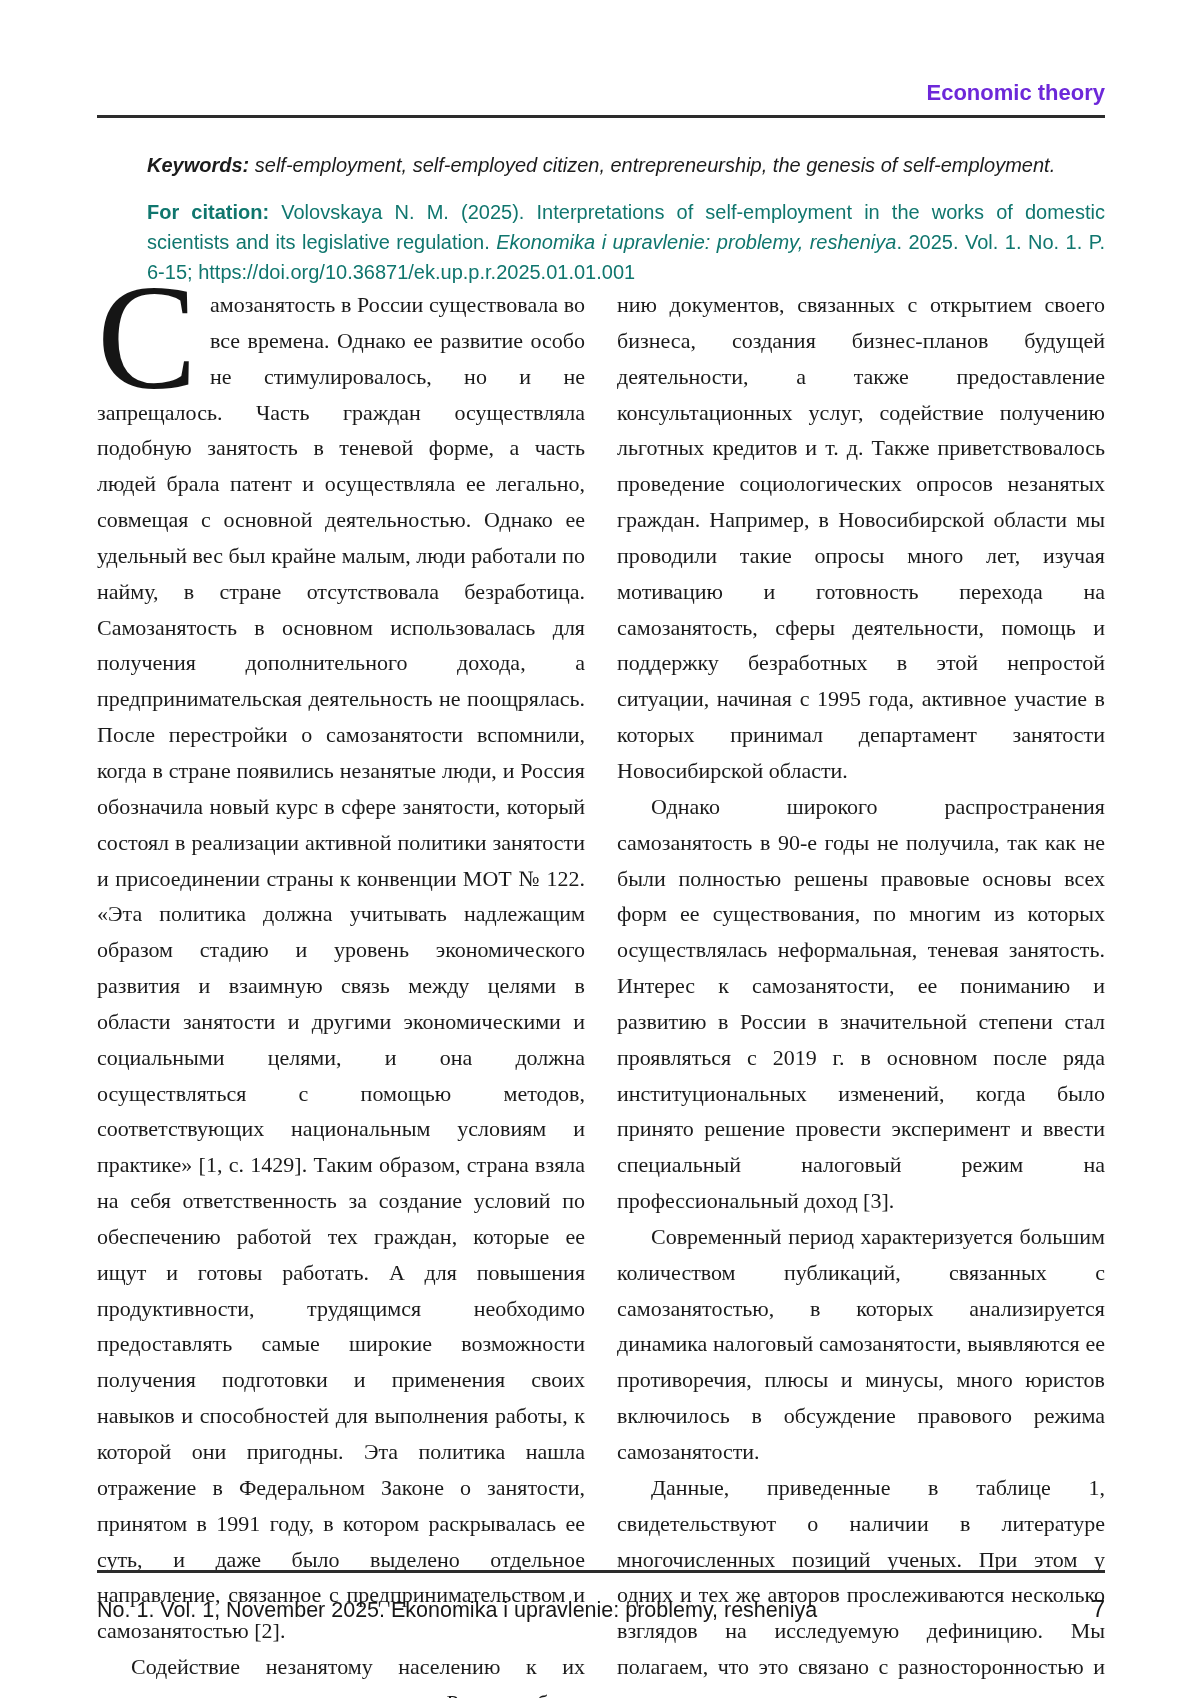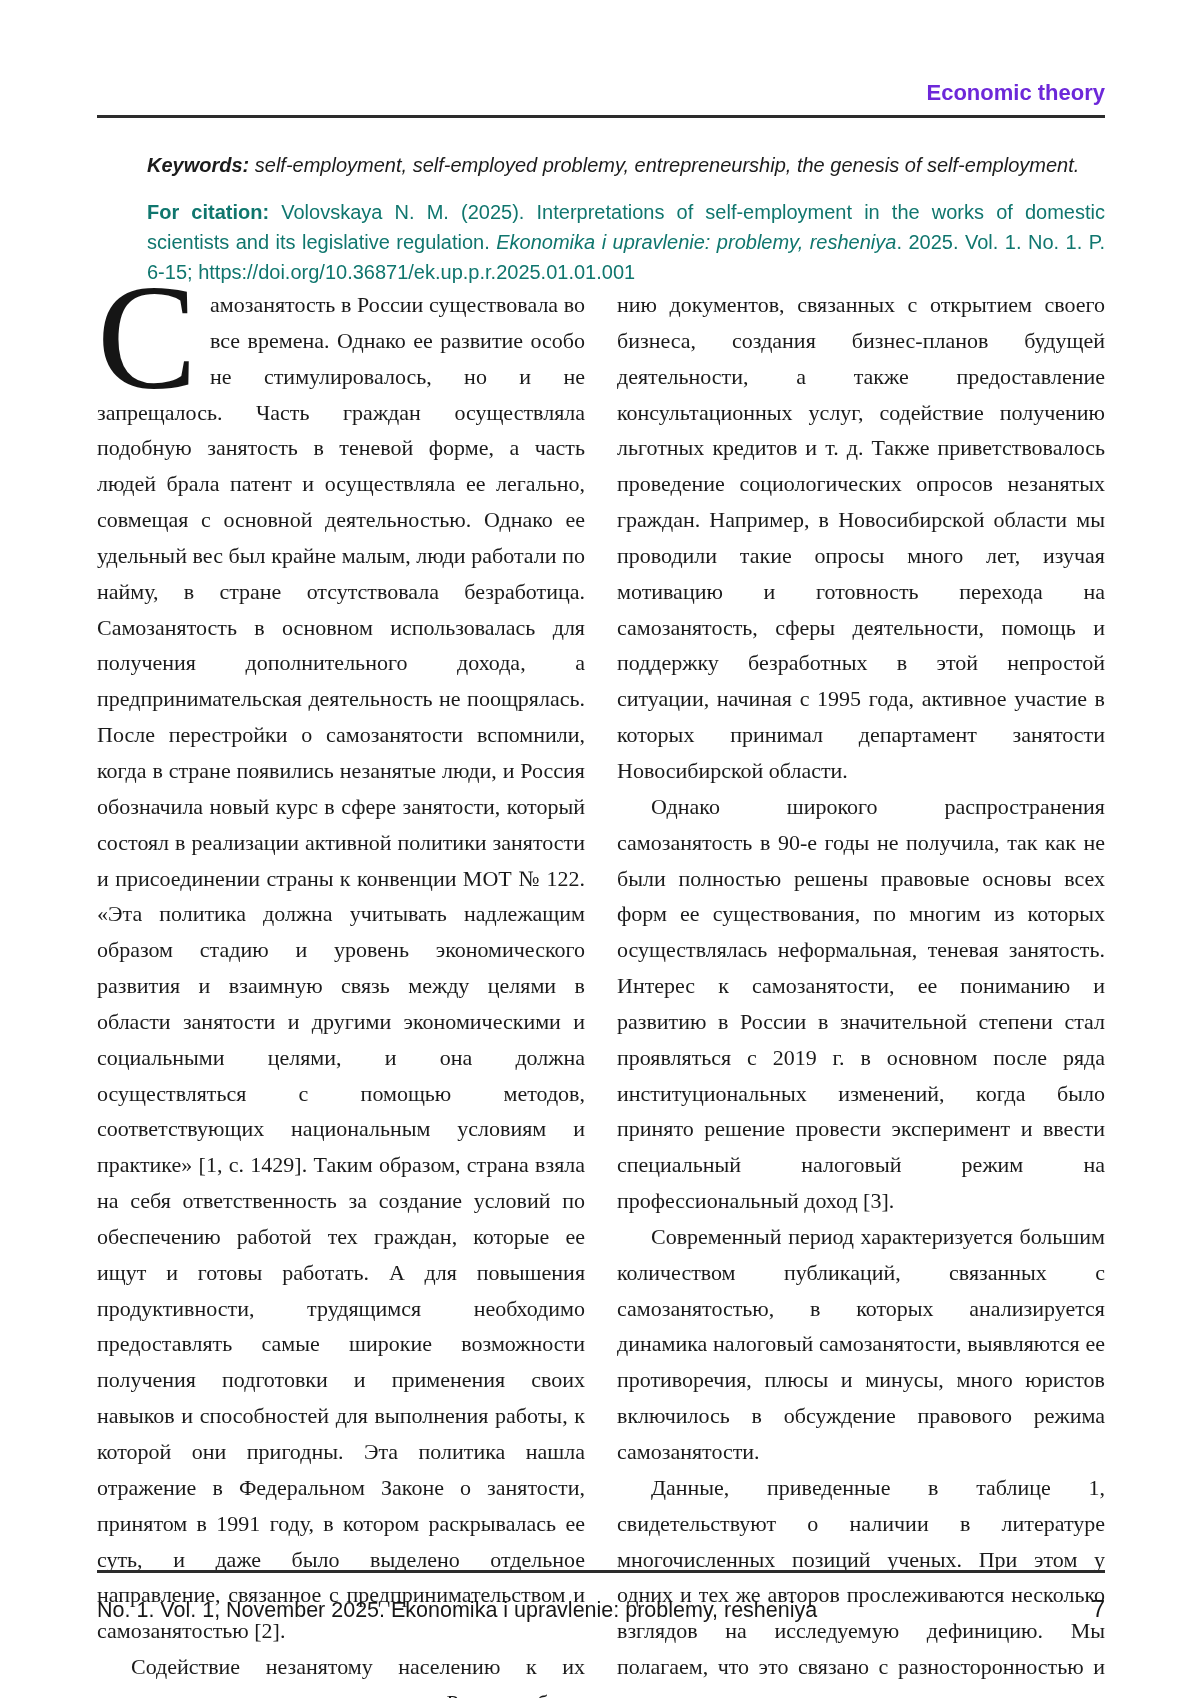--- a/index.html
+++ b/index.html
@@ -73,21 +73,21 @@
   .footer .pageno{font-size:23px;}
 </style>
 </head>
 <body>
 
 <div class="page">
 
   <div class="running-head">Economic theory</div>
   <div class="head-rule"></div>
 
-  <p class="kw-block"><span class="lbl">Keywords:</span><span> self-employment, self-employed problemy, entrepreneurship, the genesis of self-employment.</span></p>
+  <p class="kw-block"><span class="lbl">Keywords:</span><span> self-employment, self-employed citizen, entrepreneurship, the genesis of self-employment.</span></p>
 
   <p class="cit-block"><span class="b">For citation:</span><span> Volovskaya N. M. (2025). Interpretations of self-employment in the works of domestic scientists and its legislative regulation. </span><span class="i">Ekonomika i upravlenie: problemy, resheniya</span><span>. 2025. Vol. 1. No. 1. P. 6-15; https://doi.org/10.36871/ek.up.p.r.2025.01.01.001</span></p>
 
   <div class="article" lang="ru">
     <div class="col">
       <p class="no-indent"><span class="dropcap">С</span><span>амозанятость в России существовала во все времена. Однако ее развитие особо не стимулировалось, но и не запрещалось. Часть граждан осуществляла подобную занятость в теневой форме, а часть людей брала патент и осуществляла ее легально, совмещая с основной деятельностью. Однако ее удельный вес был крайне малым, люди работали по найму, в стране отсутствовала безработица. Самозанятость в основном использовалась для получения дополнительного дохода, а предпринимательская деятельность не поощрялась. После перестройки о самозанятости вспомнили, когда в стране появились незанятые люди, и Россия обозначила новый курс в сфере занятости, который состоял в реализации активной политики занятости и присоединении страны к конвенции МОТ № 122. «Эта политика должна учитывать надлежащим образом стадию и уровень экономического развития и взаимную связь между целями в области занятости и другими экономическими и социальными целями, и она должна осуществляться с помощью методов, соответствующих национальным условиям и практике» [1, с. 1429]. Таким образом, страна взяла на себя ответственность за создание условий по обеспечению работой тех граждан, которые ее ищут и готовы работать. А для повышения продуктивности, трудящимся необходимо предоставлять самые широкие возможности получения подготовки и применения своих навыков и способностей для выполнения работы, к которой они пригодны. Эта политика нашла отражение в Федеральном Законе о занятости, принятом в 1991 году, в котором раскрывалась ее суть, и даже было выделено отдельное направление, связанное с предпринимательством и самозанятостью [2].</span></p>
       <p class="flush-last">Содействие незанятому населению к их переходу на самозанятость в России было возложено на государственные департаменты занятости, а также на соответствующие структурные подразделения областных администраций. Департаменты занятости должны были помогать незанятым гражданам, ориентируясь на направленность их выбора. Это – организация обучения основам предпринимательской деятельности, оформле-</p>
     </div>
     <div class="col">
       <p class="no-indent">нию документов, связанных с открытием своего бизнеса, создания бизнес-планов будущей деятельности, а также предоставление консультационных услуг, содействие получению льготных кредитов и т. д. Также приветствовалось проведение социологических опросов незанятых граждан. Например, в Новосибирской области мы проводили такие опросы много лет, изучая мотивацию и готовность перехода на самозанятость, сферы деятельности, помощь и поддержку безработных в этой непростой ситуации, начиная с 1995 года, активное участие в которых принимал департамент занятости Новосибирской области.</p>

